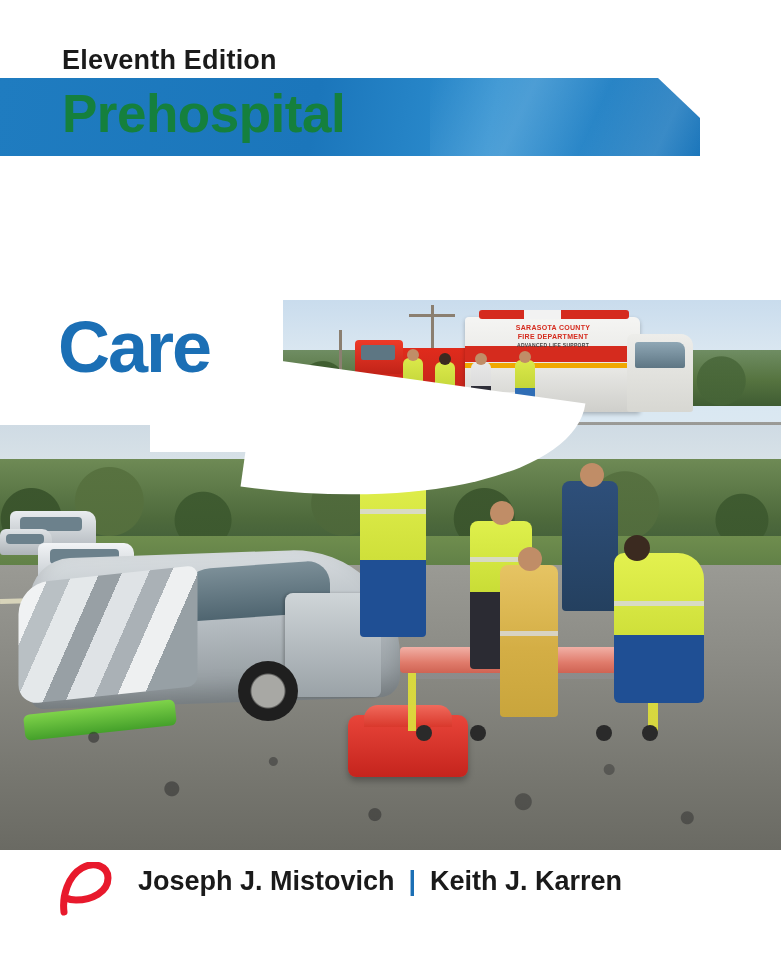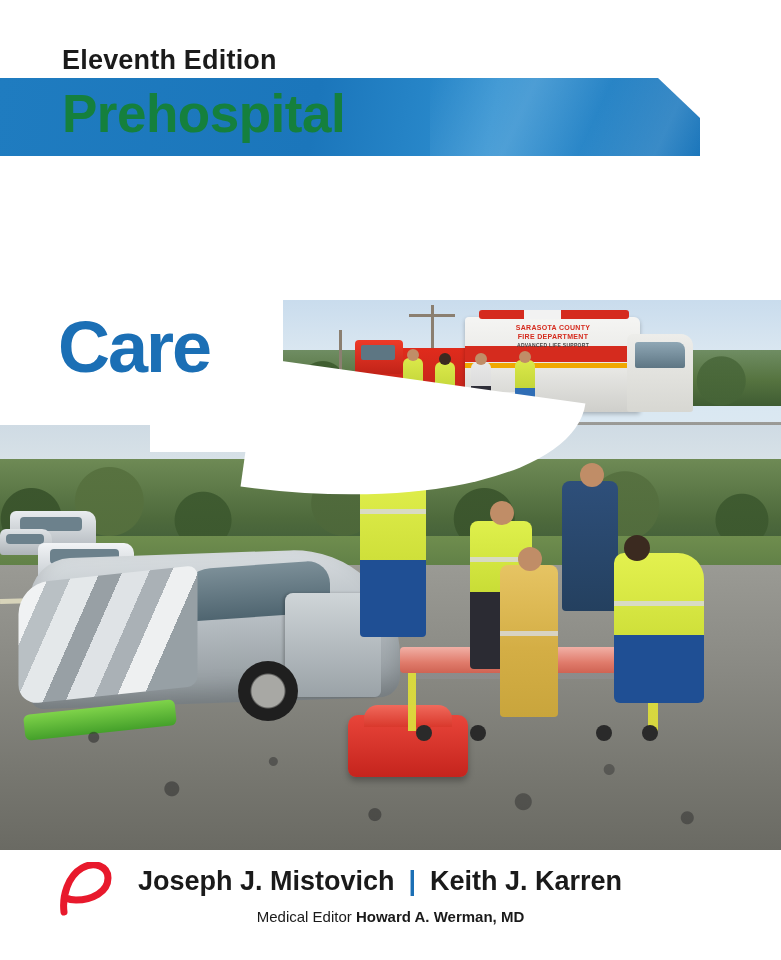--- a/index.html
+++ b/index.html
@@ -522,23 +522,20 @@
     </div>
   </div>
 
   <div class="divider-curve"></div>
   <div class="divider-curve2"></div>
 
   <div class="bottom">
     <div class="authors">
       <span>Joseph J. Mistovich</span><span class="divider-bar">|</span><span>Keith J. Karren</span>
     </div>
-    <div class="medical-editor">
-      <span class="label">Medical Editor </span><span class="name">Howard A. Werman, MD</span>
-    </div>
   </div>
 
   <div class="pearson-logo">
     <svg width="54" height="54" viewBox="0 0 54 54" aria-hidden="true">
       <path d="M6 50 C4 34, 10 14, 24 6 C36 -1, 50 4, 50 16 C50 30, 34 38, 18 38 C14 38, 10 37, 8 36" fill="none" stroke="#e8192c" stroke-width="7" stroke-linecap="round"></path>
     </svg>
   </div>
 
 </div>
 

